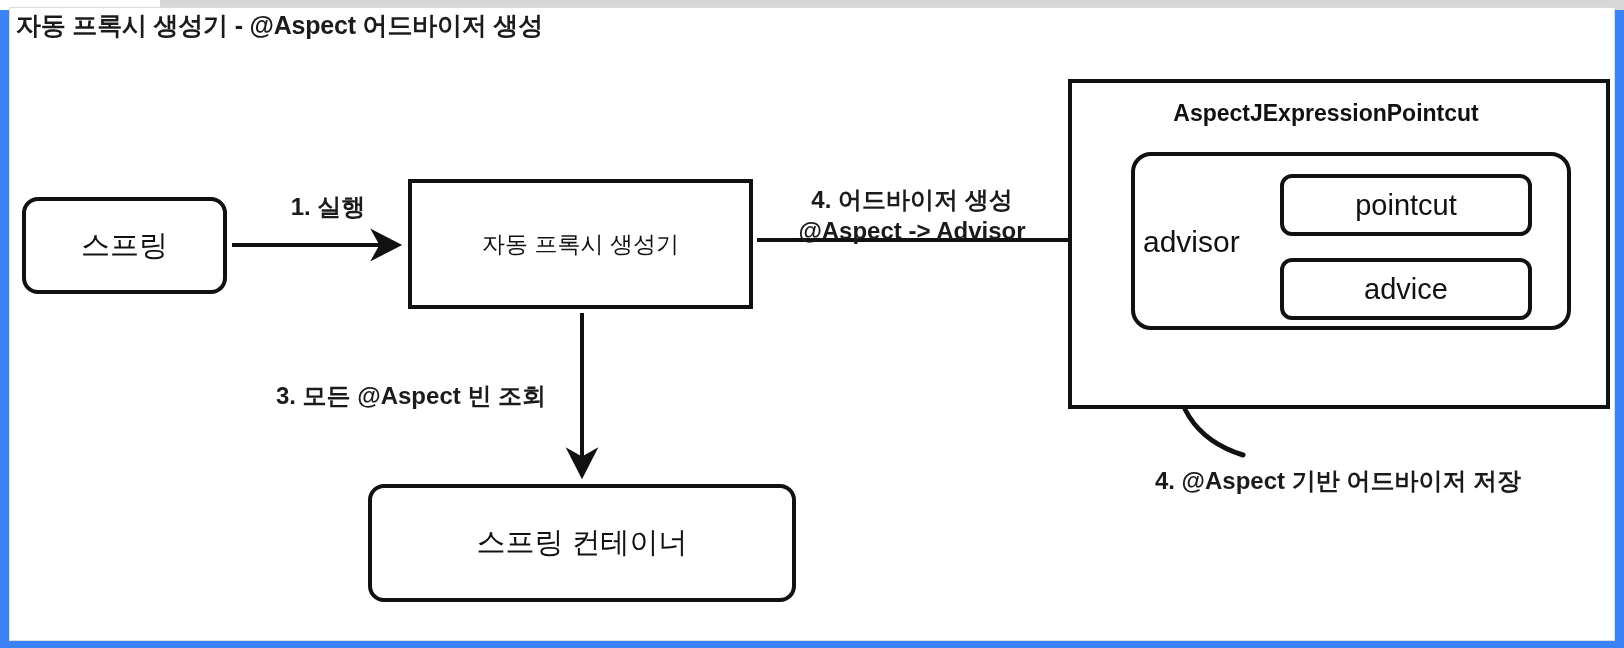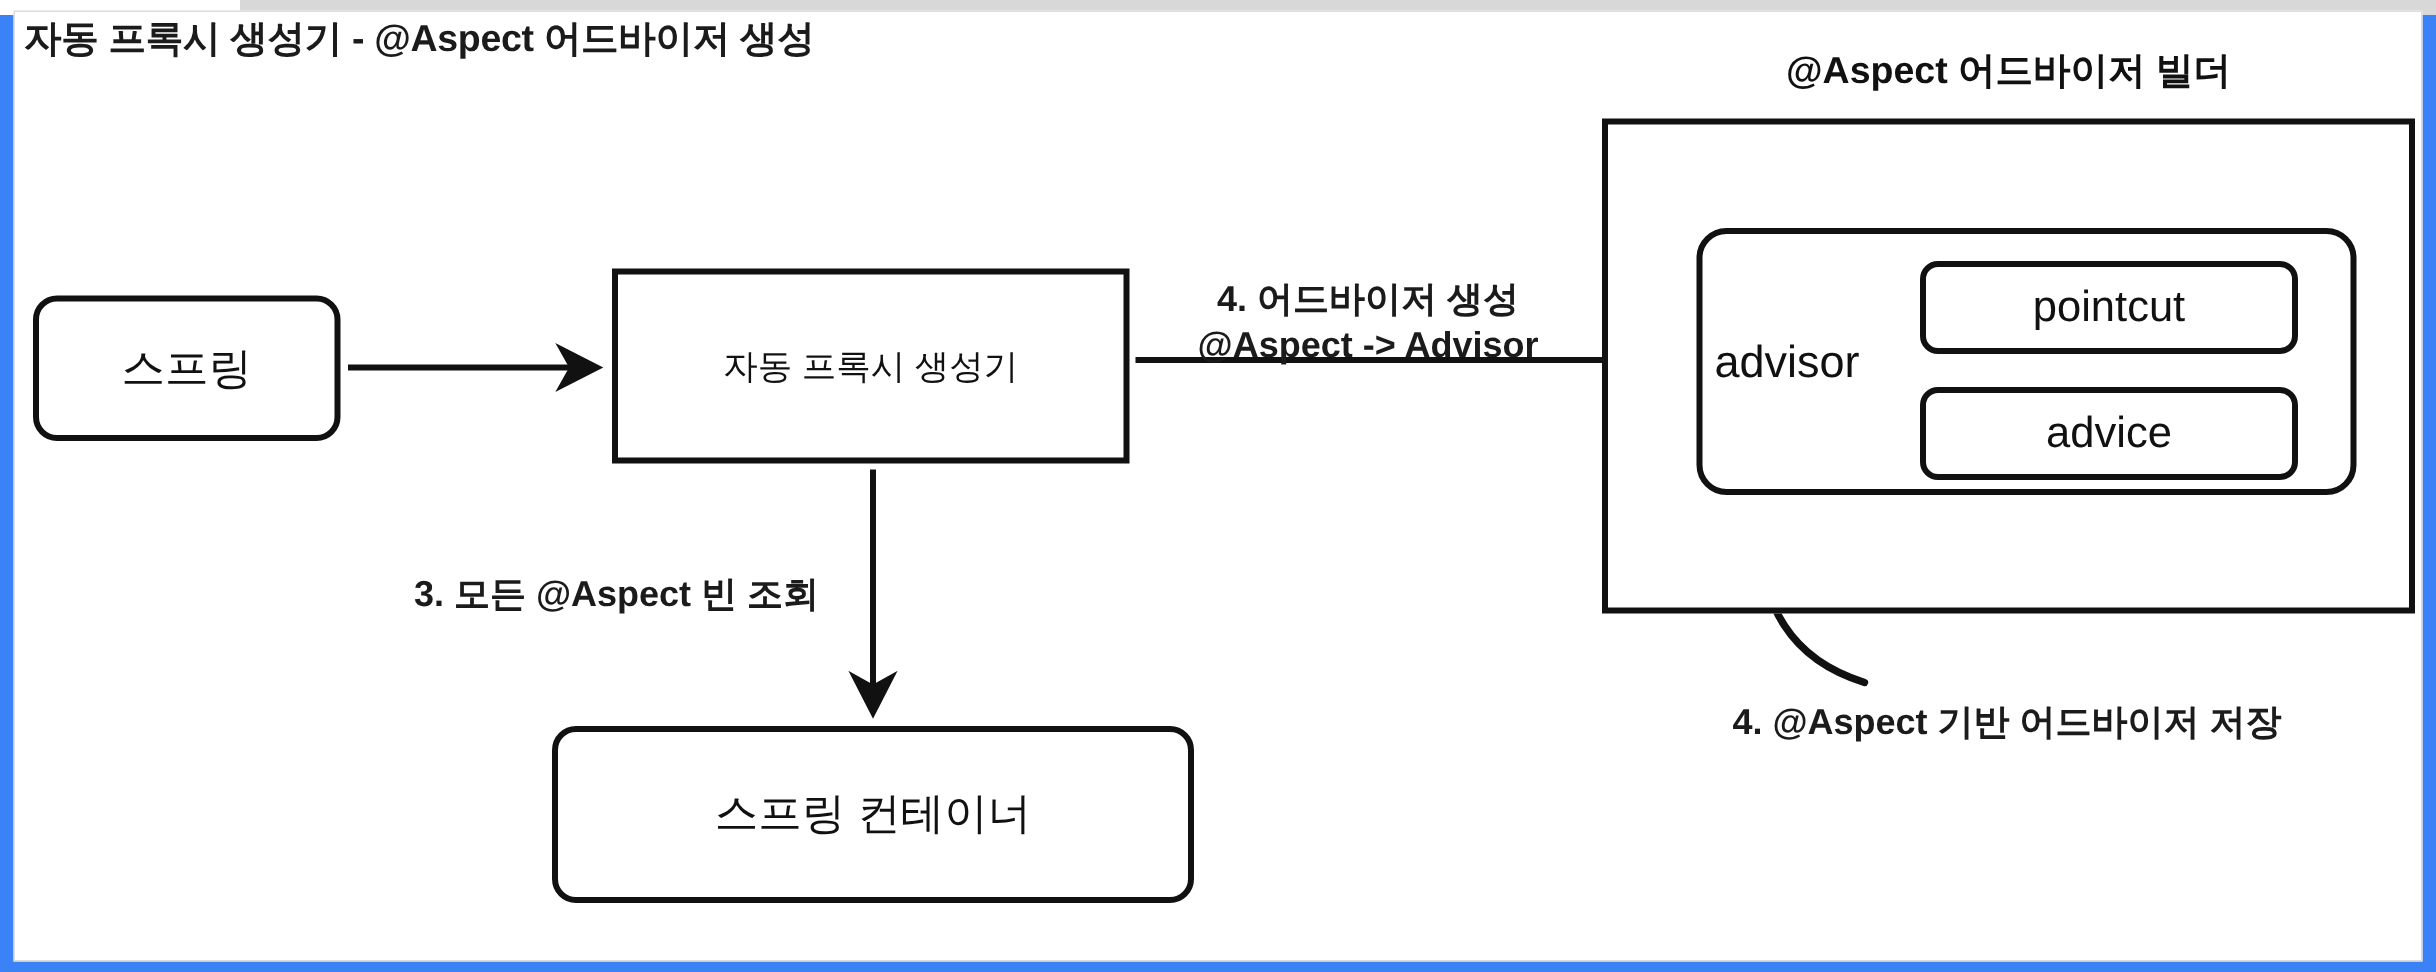--- a/index.html
+++ b/index.html
@@ -197,34 +197,35 @@
   </div>
 
   <div class="node sharp" id="node-creator">
     <span>자동 프록시 생성기</span>
   </div>
 
   <div class="node round" id="node-container">
     <span>스프링 컨테이너</span>
   </div>
 
-  <div id="builder-title">@Aspect 어드바이저 빌더</div>
   <div id="builder-frame"></div>
+  <div id="pointcut-class-label">AspectJExpressionPointcut</div>
 
   <div id="advisor-box"></div>
   <div id="advisor-label">advisor</div>
 
   <div class="node round-sm" id="node-pointcut">
     <span>pointcut</span>
   </div>
 
   <div class="node round-sm" id="node-advice">
     <span>advice</span>
   </div>
 
+  <div class="arrow-label" id="label-1">1. 실행</div>
 
   <div class="arrow-label" id="label-2">3. 모든 @Aspect 빈 조회</div>
 
   <div class="arrow-label" id="label-3">
     <span class="l1">4. 어드바이저 생성</span>
     <span class="l2">@Aspect -&gt; Advisor</span>
   </div>
 
   <div class="arrow-label" id="label-4">4. @Aspect 기반 어드바이저 저장</div>
 

